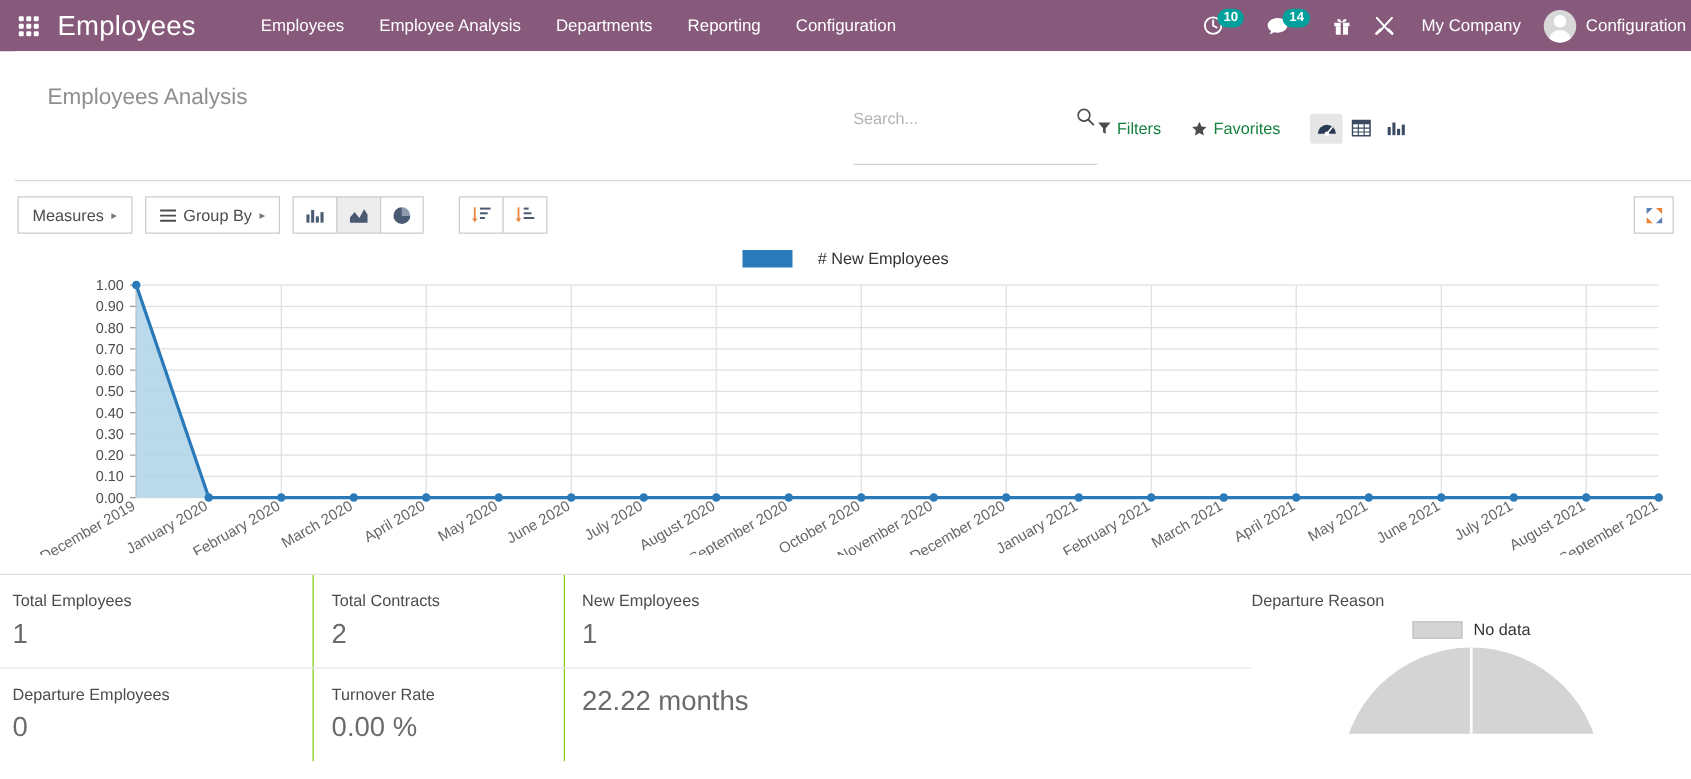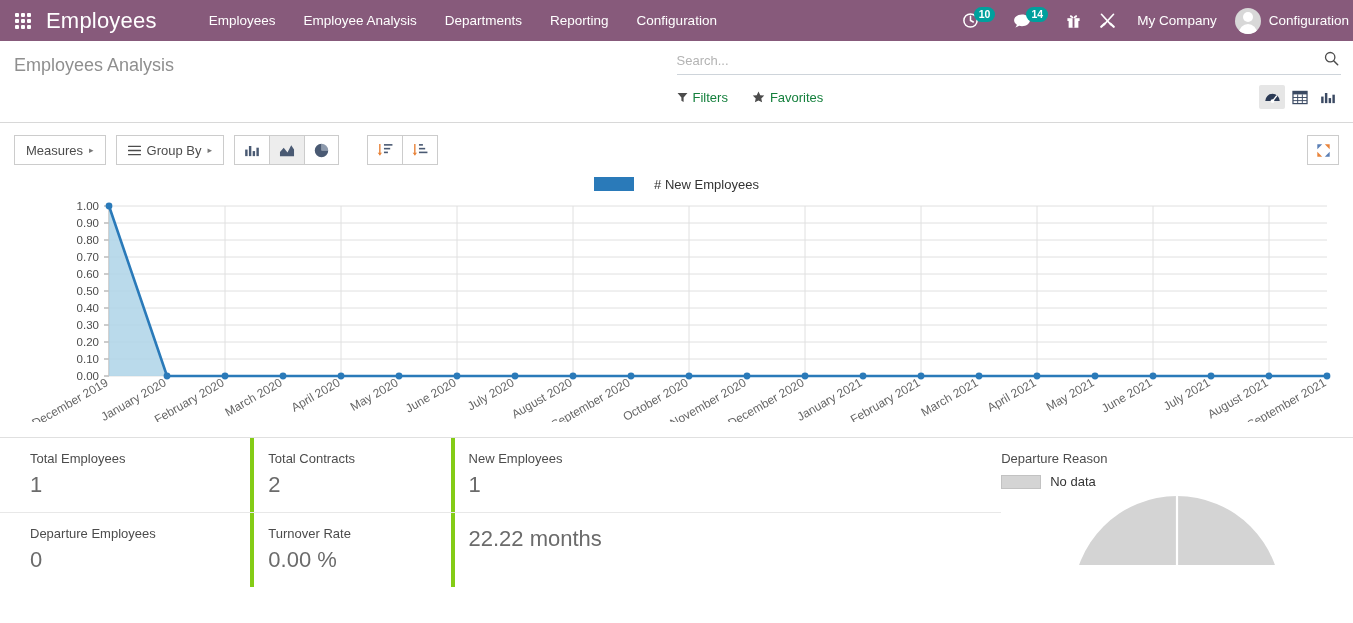--- a/index.html
+++ b/index.html
@@ -53,26 +53,26 @@
     background: #fff; left: 8px; top: 4px;
   }
   .avatar::after {
     content: ""; position: absolute; width: 18px; height: 11px; border-radius: 9px 9px 0 0;
     background: #fff; left: 4px; top: 16px;
   }
   .user-name { font-size: 13.5px; white-space: nowrap; }
 
   
   .control-panel {
-    background: #fff; border-bottom: 1px solid #d8d8d8; padding: 0;
-    display: flex; position: relative; height: 82px;
+    background: #fff; border-bottom: 1px solid #d8d8d8; padding: 12px;
+    display: flex; position: relative; height: 104px; margin-left: 12px;
   }
   .cp-left { width: 50%; padding: 14px 0 0 14px; }
   .page-title { font-size: 18px; color: #8f8f8f; font-weight: 400; }
-  .cp-right { width: 50%; padding: 10px 12px 0 0; display: flex; flex-direction: column; }
+  .cp-right { width: 50%; padding: 10px 12px 0 0; display: flex; flex-direction: row; }
   .searchbar {
     display: flex; align-items: center; border-bottom: 1px solid #ced4da;
     padding-bottom: 5px; margin-bottom: 0;
   }
   .search-input {
     flex: 1; border: none; outline: none; font-size: 13px; color: #333;
     font-family: "Liberation Sans", sans-serif; background: transparent;
   }
   .search-input::placeholder { color: #b3b3b3; }
   .search-icon-btn { background: none; border: none; cursor: pointer; padding: 0 2px; }
@@ -105,38 +105,38 @@
   .caret { font-size: 9px; color: #777; }
   .group-gap { width: 18px; }
   .expand-btn {
     margin-left: auto; border: 1px solid #ccc; background: #fff; width: 32px; height: 30px;
     display: flex; align-items: center; justify-content: center; cursor: pointer;
   }
 
   
   .chart-wrap { position: relative; height: 260px; padding: 0 14px; }
   .legend-row {
-    display: flex; align-items: flex-start; justify-content: center; gap: 20px;
+    display: flex; align-items: flex-end; justify-content: center; gap: 20px;
     margin-top: 2px; margin-bottom: 2px;
   }
   .legend-swatch { width: 40px; height: 14px; background: #2a7ab9; display: block; }
   .legend-label { font-size: 13px; color: #333; }
 
   
   .kpi-section { display: flex; border-top: 1px solid #e0e0e0; }
   .kpi-left { width: 74%; }
   .kpi-row { display: flex; }
   .kpi-row.second { border-top: 1px solid #e8e8e8; }
-  .kpi-cell { padding: 13px 0 14px 14px; border-left: 4px solid #84cc16; }
-  .kpi-cell:first-child { border-left: none; padding-left: 30px; }
+  .kpi-cell { padding: 13px 0 14px 14px; border-left: 1px solid #84cc16; }
+  .kpi-cell:first-child { border-left: none; padding-left: 10px; }
   .kpi-label { font-size: 13px; color: #4c4c4c; margin-bottom: 6px; white-space: nowrap; }
   .kpi-value { font-size: 22px; color: #6b6b6b; font-weight: 400; white-space: nowrap; }
   .kpi-right { width: 26%; padding: 13px 0 0 0; position: relative; }
   .kpi-right-title { font-size: 13px; color: #4c4c4c; margin-bottom: 8px; }
-  .pie-legend { display: flex; align-items: center; gap: 9px; margin-bottom: 6px; }
+  .pie-legend { display: flex; align-items: center; justify-content: center; gap: 9px; margin-bottom: 6px; }
   .pie-swatch { width: 40px; height: 14px; background: #d4d4d4; border: 1px solid #c2c2c2; display: block; }
   .pie-legend-label { font-size: 13px; color: #333; }
   .pie-holder { display: flex; justify-content: center; overflow: hidden; height: 70px; }
 </style>
 </head>
 <body>
 
 <div class="navbar">
   <div class="apps-toggle">
     <span class="grid-glyph">

